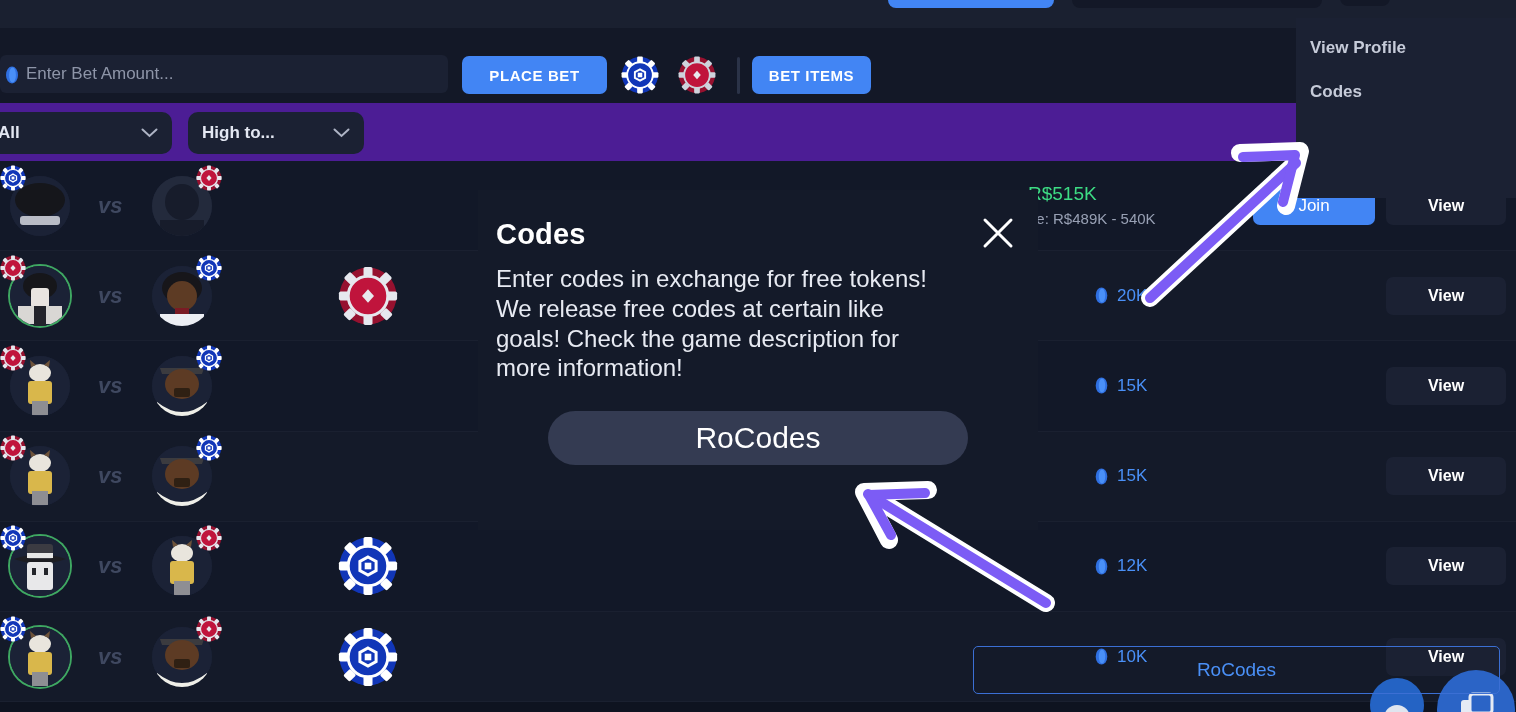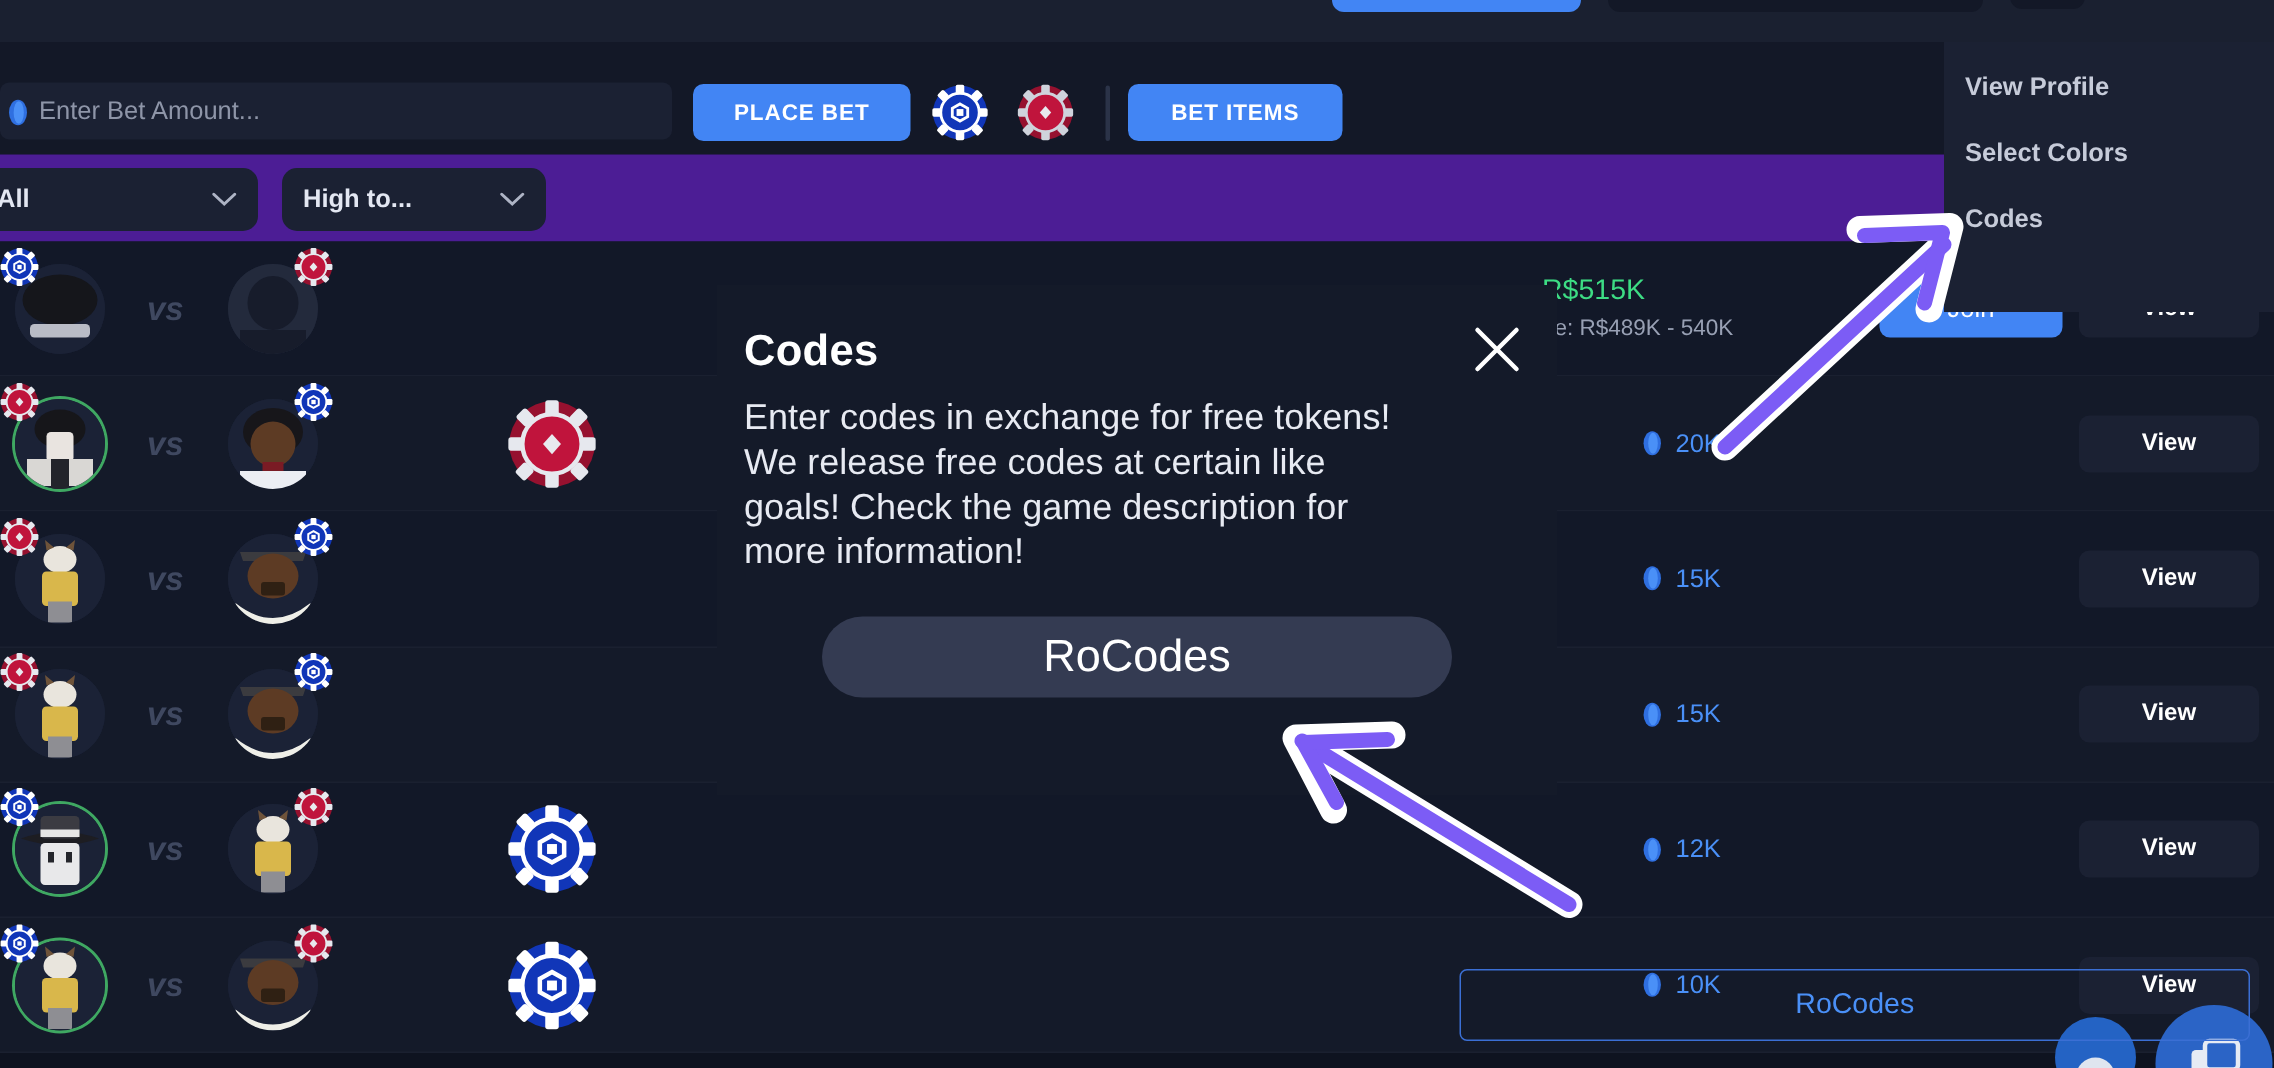--- a/index.html
+++ b/index.html
@@ -44,21 +44,21 @@
     position:absolute; left:462px; top:28px; width:145px; height:38px;
     background:#4285f4; color:#fff; border:none; border-radius:7px;
     font-size:15px; font-weight:bold; letter-spacing:.6px; cursor:pointer;
     font-family:"Liberation Sans", sans-serif;
   }
   .chip-sel { position:absolute; top:28px; width:38px; height:38px; cursor:pointer; }
   .chip-sel.blue { left:621px; }
   .chip-sel.red  { left:678px; }
   .vbar { position:absolute; left:737px; top:29px; width:3px; height:37px; background:#2b3348; border-radius:2px; }
   .btn-bet-items {
-    position:absolute; left:752px; top:28px; width:143px; height:38px;
+    position:absolute; left:752px; top:28px; width:119px; height:38px;
     background:#4285f4; color:#fff; border:none; border-radius:7px;
     font-size:15px; font-weight:bold; letter-spacing:.6px; cursor:pointer;
     font-family:"Liberation Sans", sans-serif;
   }
 
   
   .filterrow { position:absolute; left:0; top:103px; width:1516px; height:58px; background:#4c1d95; }
   .dropdown {
     position:absolute; top:9px; height:42px; background:#1b2133; border-radius:10px;
     display:flex; align-items:center; justify-content:space-between; padding:0 14px;
@@ -109,21 +109,21 @@
   .row1-info .r-range { color:#98a0b4; font-size:15px; margin-top:5px; }
   .btn-join {
     position:absolute; left:1253px; top:50%; transform:translateY(-50%);
     width:122px; height:38px; background:#4285f4; border:none; border-radius:7px;
     color:#fff; font-size:17px; font-weight:normal; cursor:pointer;
     font-family:"Liberation Sans", sans-serif;
   }
 
   
   .ctxmenu {
-    position:absolute; left:1296px; top:28px; width:220px; height:180px;
+    position:absolute; left:1296px; top:18px; width:220px; height:180px;
     background:#1b2133; z-index:40; padding-top:8px;
   }
   .ctx-item {
     height:44px; display:flex; align-items:center; padding-left:14px;
     color:#c6cbd9; font-size:17px; font-weight:bold; cursor:pointer;
   }
 
   
   .modal {
     position:absolute; left:478px; top:190px; width:560px; height:340px;
@@ -660,21 +660,20 @@
             <ellipse cx="7" cy="8.5" rx="3.2" ry="7" fill="#4a90f7"></ellipse>
           </svg>
           <span class="rv-text">10K</span>
         </div>
         <button class="btn-view">View</button>
       </div>
     </div>
 
   <div class="ctxmenu" id="ctx-menu">
       <div class="ctx-item">View Profile</div>
-      <div class="ctx-item">Select Colors</div>
       <div class="ctx-item">Codes</div>
     </div>
 
   <div class="modal">
     <div class="modal-title">Codes</div>
 
     <svg class="modal-close" viewBox="0 0 34 34">
       <path d="M4 4 L30 30 M30 4 L4 30" stroke="#ffffff" stroke-width="3" stroke-linecap="round"></path>
     </svg>
 

